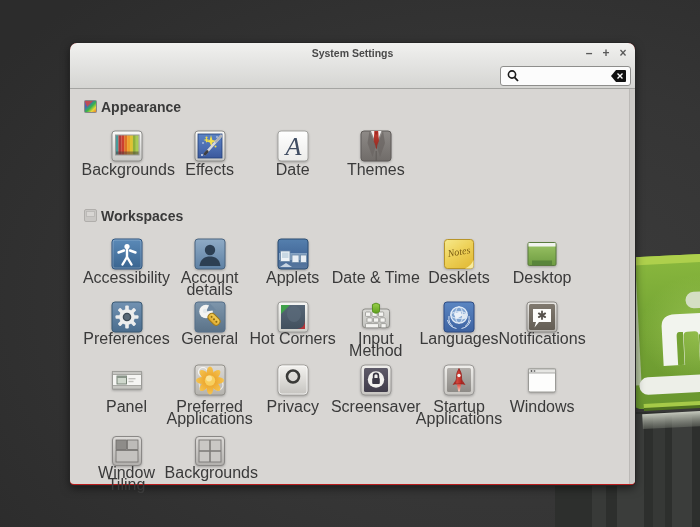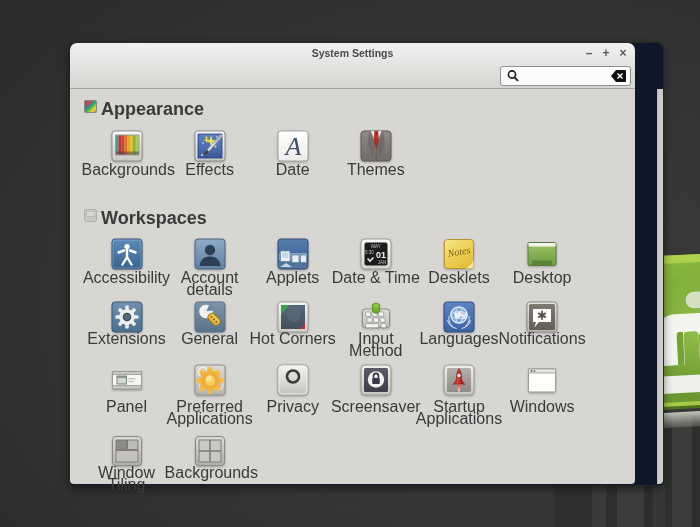--- a/index.html
+++ b/index.html
@@ -1,36 +1,36 @@
 <!DOCTYPE html>
 <html><head>
 <meta charset="utf-8">
 <style>
   html,body{margin:0;padding:0;}
   body{width:700px;height:527px;overflow:hidden;position:relative;
        background:#343434;font-family:"Liberation Sans",sans-serif;}
   #wall{position:absolute;left:0;top:0;width:700px;height:527px;
        background:radial-gradient(ellipse 620px 420px at 72% 58%, #3c3c3c 0%, #353535 55%, #2c2c2c 100%);}
   #win{position:absolute;left:70px;top:43px;width:565px;height:442px;
-       background:#0f172a;border-radius:7px 7px 4px 4px;
-       box-shadow:0 0 0 1px #262626, 0 3px 10px rgba(0,0,0,0.55);padding-left:28px;}
+       background:#b91c1c;border-radius:7px 7px 4px 4px;
+       box-shadow:0 0 0 1px #262626, 0 3px 10px rgba(0,0,0,0.55);}
   #hdr{position:absolute;left:0;top:0;width:565px;height:45px;
        background:linear-gradient(#f1f1ef 0%, #e4e4e2 45%, #d5d5d2 100%);
        border-radius:7px 7px 0 0;border-bottom:1px solid #a5a5a2;}
   #title{position:absolute;left:0;top:4px;width:565px;text-align:center;
        font-size:10.5px;font-weight:bold;color:#4a4a4a;letter-spacing:0px;}
   .wbtn{position:absolute;top:3px;width:14px;height:14px;color:#5a5a5a;
        font-size:12px;line-height:14px;text-align:center;font-weight:bold;}
   #search{position:absolute;left:430px;top:23px;width:129px;height:18px;
        background:#fcfcfc;border:1px solid #8e8e8c;border-radius:3px;}
   #content{position:absolute;left:0;top:46px;width:565px;height:395px;
        background:#d8d6d3;border-radius:0 0 4px 4px;}
   #scroll{position:absolute;right:0px;top:46px;width:5px;height:395px;
        background:#cccac7;border-left:1px solid #bbb9b6;border-radius:0 0 4px 0;}
-  .sect{position:absolute;font-size:18px;font-weight:bold;color:#3a3a3a;text-align:right;}
+  .sect{position:absolute;font-size:14px;font-weight:bold;color:#3a3a3a;text-align:right;}
   .item{position:absolute;width:90px;text-align:center;}
   .item svg{display:block;margin:0 auto;filter:drop-shadow(0 1px 1px rgba(60,60,60,0.35));}
   .lbl{position:absolute;width:90px;text-align:center;font-size:16px;color:#3a3a3a;line-height:12px;margin-top:1px;}
 </style>
 </head>
 <body>
 <div id="wall">
   <svg width="700" height="527" style="position:absolute;left:0;top:0">
     <defs>
       <linearGradient id="badge" x1="0" y1="0" x2="0" y2="1">
@@ -252,37 +252,20 @@
           <rect x="1" y="1" width="30" height="30" rx="3" fill="url(#app)" stroke="#2c4f74"></rect>
           <rect x="2" y="15" width="28" height="7" fill="#a8c2d8" opacity="0.65"></rect>
           <rect x="3.5" y="13" width="9.5" height="10.5" fill="#eef3f7" stroke="#6a87a5" stroke-width="0.8"></rect>
           <rect x="5" y="14.5" width="6.5" height="5.5" fill="#c8d8e4"></rect>
           <rect x="15" y="17" width="7" height="7.5" fill="#e8eef4" stroke="#6a87a5" stroke-width="0.8"></rect>
           <rect x="23.5" y="17" width="6" height="7.5" fill="#e8eef4" stroke="#6a87a5" stroke-width="0.8"></rect>
           <path d="M3 29 L9 25 L15 29 Z" fill="#d5e0ea" opacity="0.9"></path>
         </svg>
       </div>
     <div class="lbl" style="left:177.7px;top:182px">Applets</div>
-    <div class="item" style="left:260.8px;top:148.5px">
-        <svg width="32" height="32" viewBox="0 0 32 32">
-          <defs>
-            <linearGradient id="dtf" x1="0" y1="0" x2="0" y2="1">
-              <stop offset="0" stop-color="#fbfbfa"></stop>
-              <stop offset="1" stop-color="#d2d2cf"></stop>
-            </linearGradient>
-          </defs>
-          <rect x="1" y="1" width="30" height="30" rx="4" fill="url(#dtf)" stroke="#9a9a97"></rect>
-          <rect x="4.5" y="4.5" width="23" height="23" rx="2" fill="#1c1c1c"></rect>
-          <text x="16" y="9.5" text-anchor="middle" font-family="Liberation Sans,sans-serif" font-size="4.5" fill="#cfcfcf">MAY</text>
-          <text x="21" y="19.5" text-anchor="middle" font-family="Liberation Sans,sans-serif" font-weight="bold" font-size="9" fill="#f2f2f2">01</text>
-          <text x="22" y="25.5" text-anchor="middle" font-family="Liberation Sans,sans-serif" font-size="4.5" fill="#c2c2c2">JAN</text>
-          <text x="9.5" y="15.5" text-anchor="middle" font-family="Liberation Sans,sans-serif" font-size="4.5" fill="#c2c2c2">5:30</text>
-          <path d="M7.5 20.5 L10 23 L13.5 19.5" stroke="#e8e8e8" stroke-width="1.6" fill="none"></path>
-        </svg>
-      </div>
     <div class="lbl" style="left:260.8px;top:182px">Date &amp; Time</div>
     <div class="item" style="left:344.0px;top:148.5px">
         <svg width="32" height="32" viewBox="0 0 32 32">
           <defs>
             <linearGradient id="dsk" x1="0" y1="0" x2="0.7" y2="1">
               <stop offset="0" stop-color="#f6e98c"></stop>
               <stop offset="0.5" stop-color="#eed25a"></stop>
               <stop offset="1" stop-color="#e3bd3a"></stop>
             </linearGradient>
           </defs>
@@ -321,21 +304,21 @@
           <rect x="14.2" y="4.5" width="3.6" height="6" rx="1" fill="#eceded" transform="rotate(90 16 16)"></rect>
           <rect x="14.2" y="4.5" width="3.6" height="6" rx="1" fill="#eceded" transform="rotate(135 16 16)"></rect>
           <rect x="14.2" y="4.5" width="3.6" height="6" rx="1" fill="#eceded" transform="rotate(180 16 16)"></rect>
           <rect x="14.2" y="4.5" width="3.6" height="6" rx="1" fill="#eceded" transform="rotate(225 16 16)"></rect>
           <rect x="14.2" y="4.5" width="3.6" height="6" rx="1" fill="#eceded" transform="rotate(270 16 16)"></rect>
           <rect x="14.2" y="4.5" width="3.6" height="6" rx="1" fill="#eceded" transform="rotate(315 16 16)"></rect>
           <circle cx="16" cy="16" r="7.8" fill="#eceded"></circle>
           <circle cx="16" cy="16" r="3.6" fill="#5a6a78" stroke="#3c4a56" stroke-width="1.4"></circle>
         </svg>
       </div>
-    <div class="lbl" style="left:11.5px;top:243px">Extensions</div>
+    <div class="lbl" style="left:11.5px;top:243px">Preferences</div>
     <div class="item" style="left:94.6px;top:211.5px">
         <svg width="32" height="32" viewBox="0 0 32 32">
           <defs>
             <linearGradient id="gen" x1="0" y1="0" x2="0" y2="1">
               <stop offset="0" stop-color="#7e96ac"></stop>
               <stop offset="1" stop-color="#5a7288"></stop>
             </linearGradient>
             <linearGradient id="wrh" x1="0" y1="0" x2="0" y2="1">
               <stop offset="0" stop-color="#f2cf5a"></stop>
               <stop offset="1" stop-color="#dfa92e"></stop>

